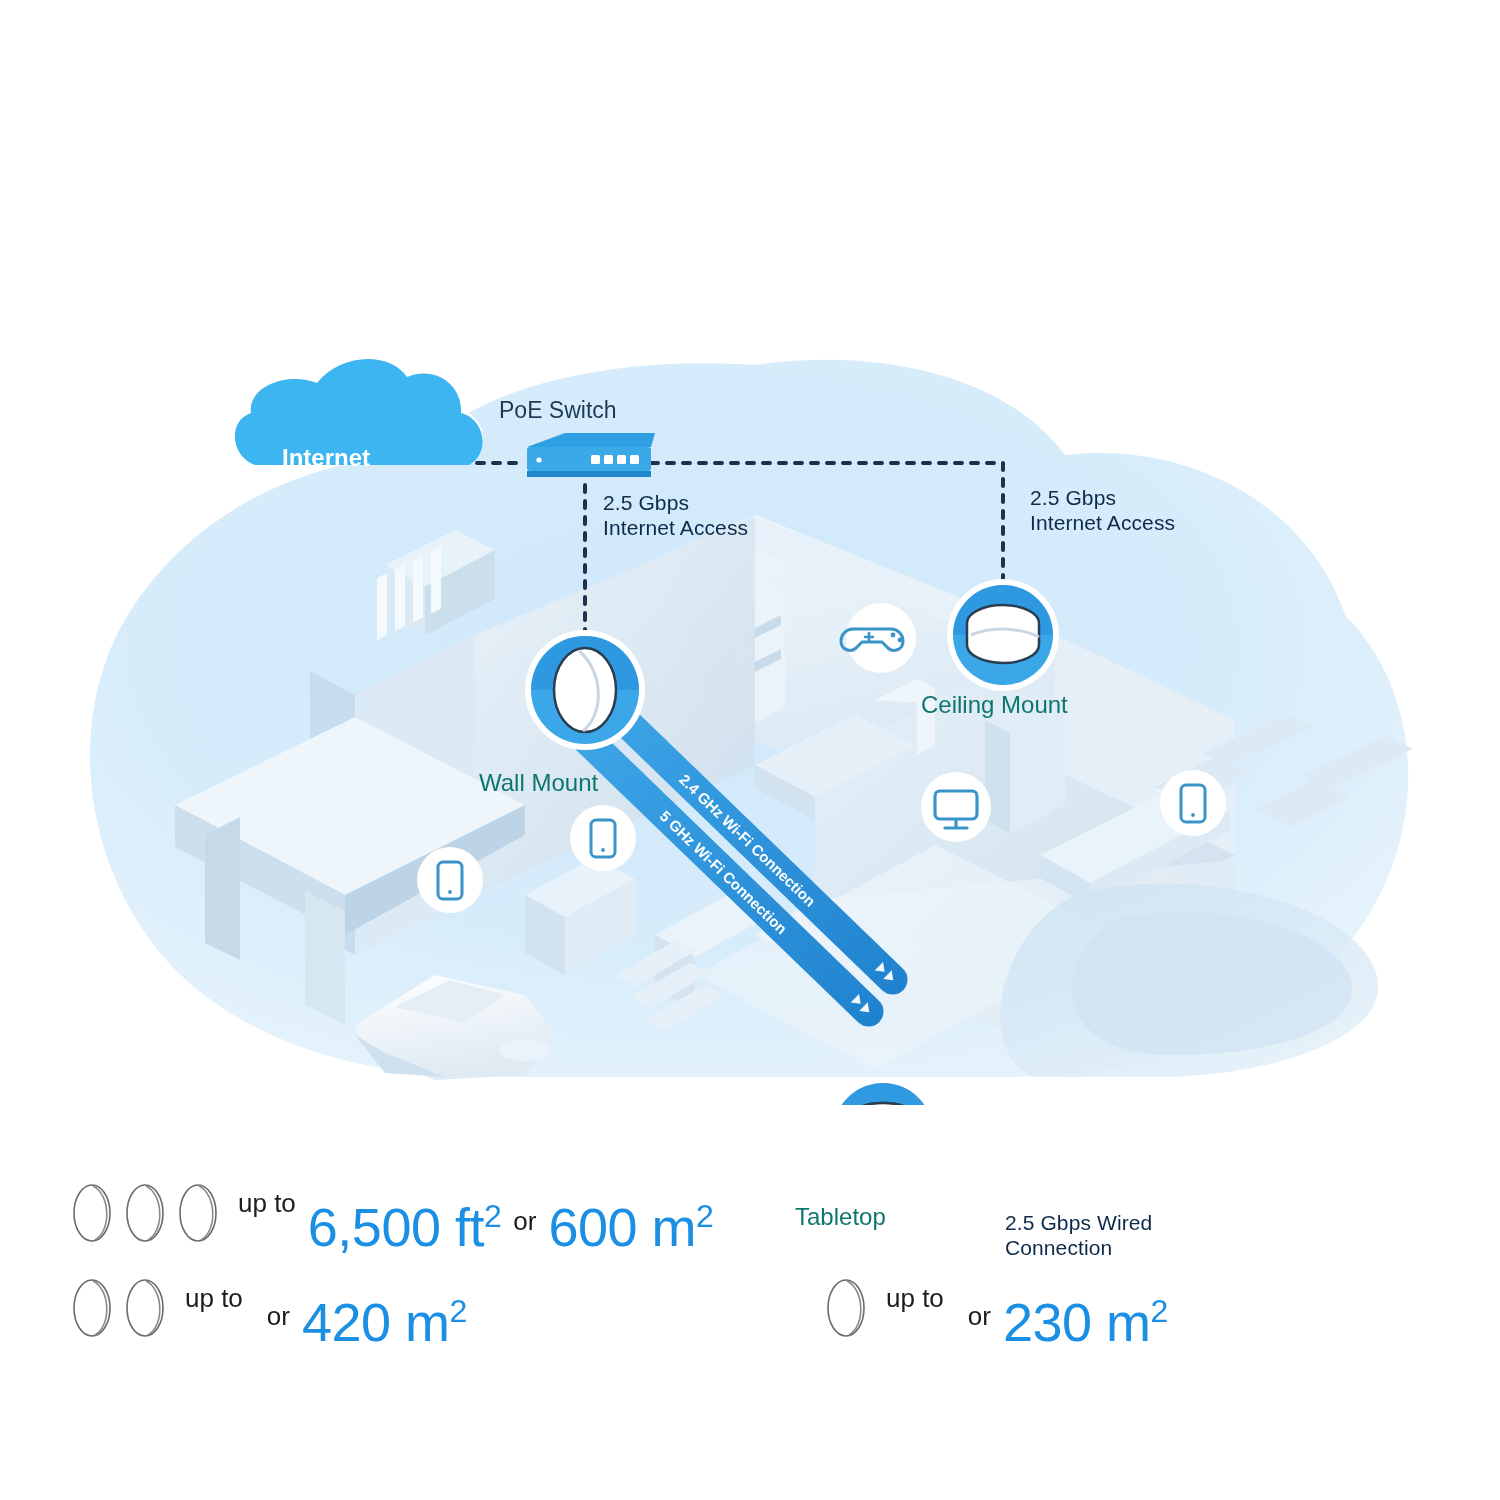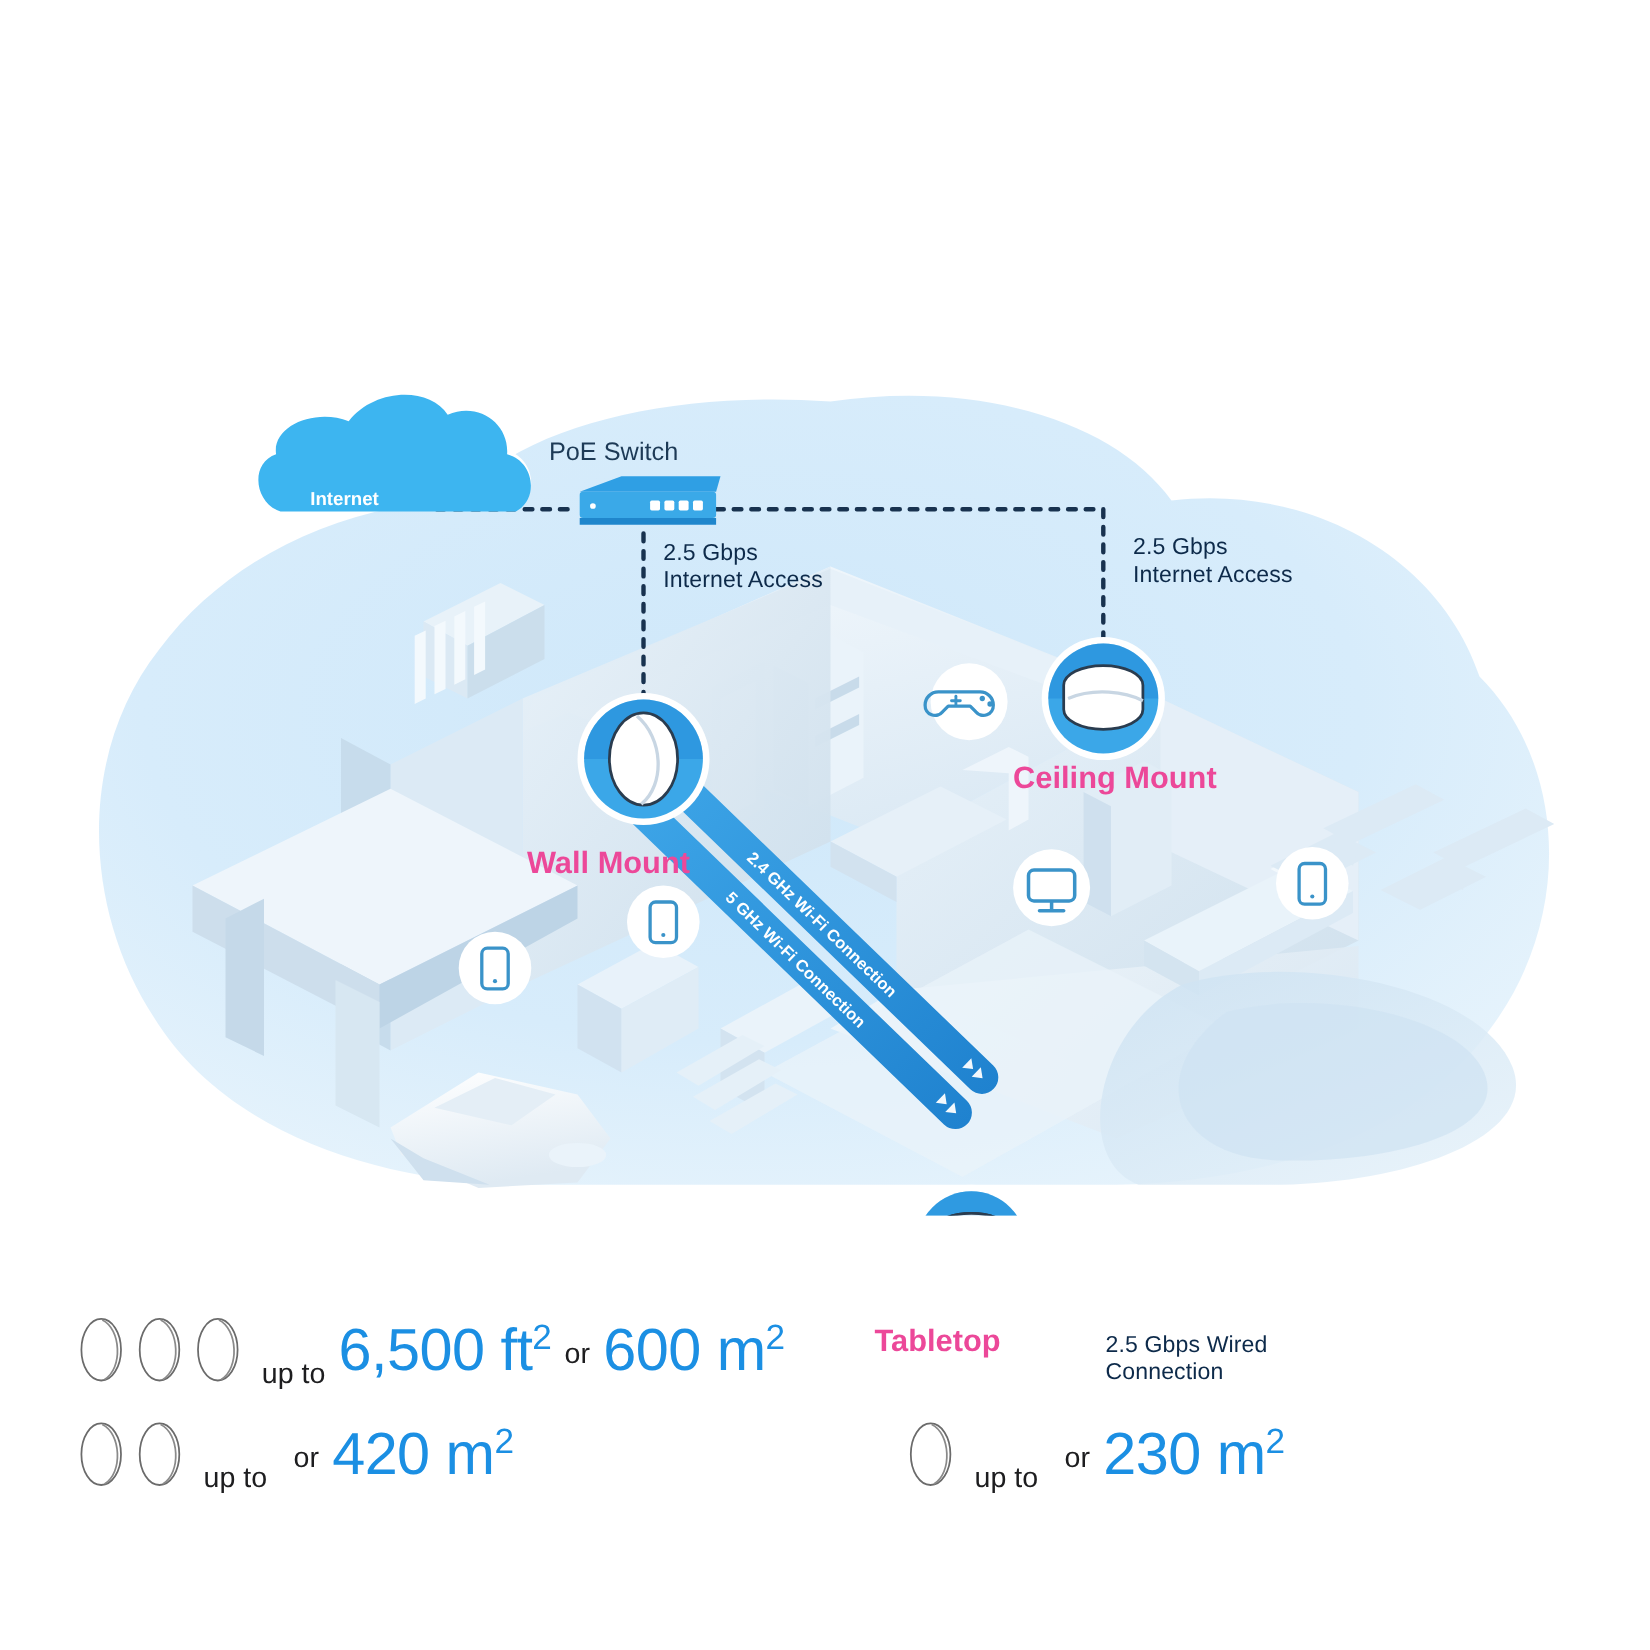--- a/index.html
+++ b/index.html
@@ -36,44 +36,44 @@
   .lbl{
     position:absolute;
     color:#0d2a4a;
     font-size:21px;
     line-height:25px;
     white-space:pre-line;
     letter-spacing:0.1px;
   }
   .lbl-dark{
     position:absolute;
-    color:#ec4899;
-    font-size:28px;
-    font-weight:bold;
+    color:#0f766e;
+    font-size:24px;
+    font-weight:normal;
     white-space:nowrap;
   }
   .lbl-poe{
     position:absolute;
     color:#1d3a56;
     font-size:23px;
     white-space:nowrap;
   }
   .lbl-internet{
     position:absolute;
     color:#ffffff;
-    font-size:17px;
+    font-size:24px;
     font-weight:bold;
     white-space:nowrap;
   }
 
   
   .cov-row{
     position:absolute;
     display:flex;
-    align-items:flex-end;
+    align-items:flex-start;
   }
   .cov-icons{display:flex;align-items:center;gap:7px;margin-right:14px;}
   .cov-upto{
     font-size:26px;color:#1d1d1f;margin-right:12px;
     position:relative;top:6px;
   }
   .cov-big{
     font-size:54px;color:#1b8fe3;font-weight:normal;letter-spacing:-0.5px;
     white-space:nowrap;
     margin-top:14px;

